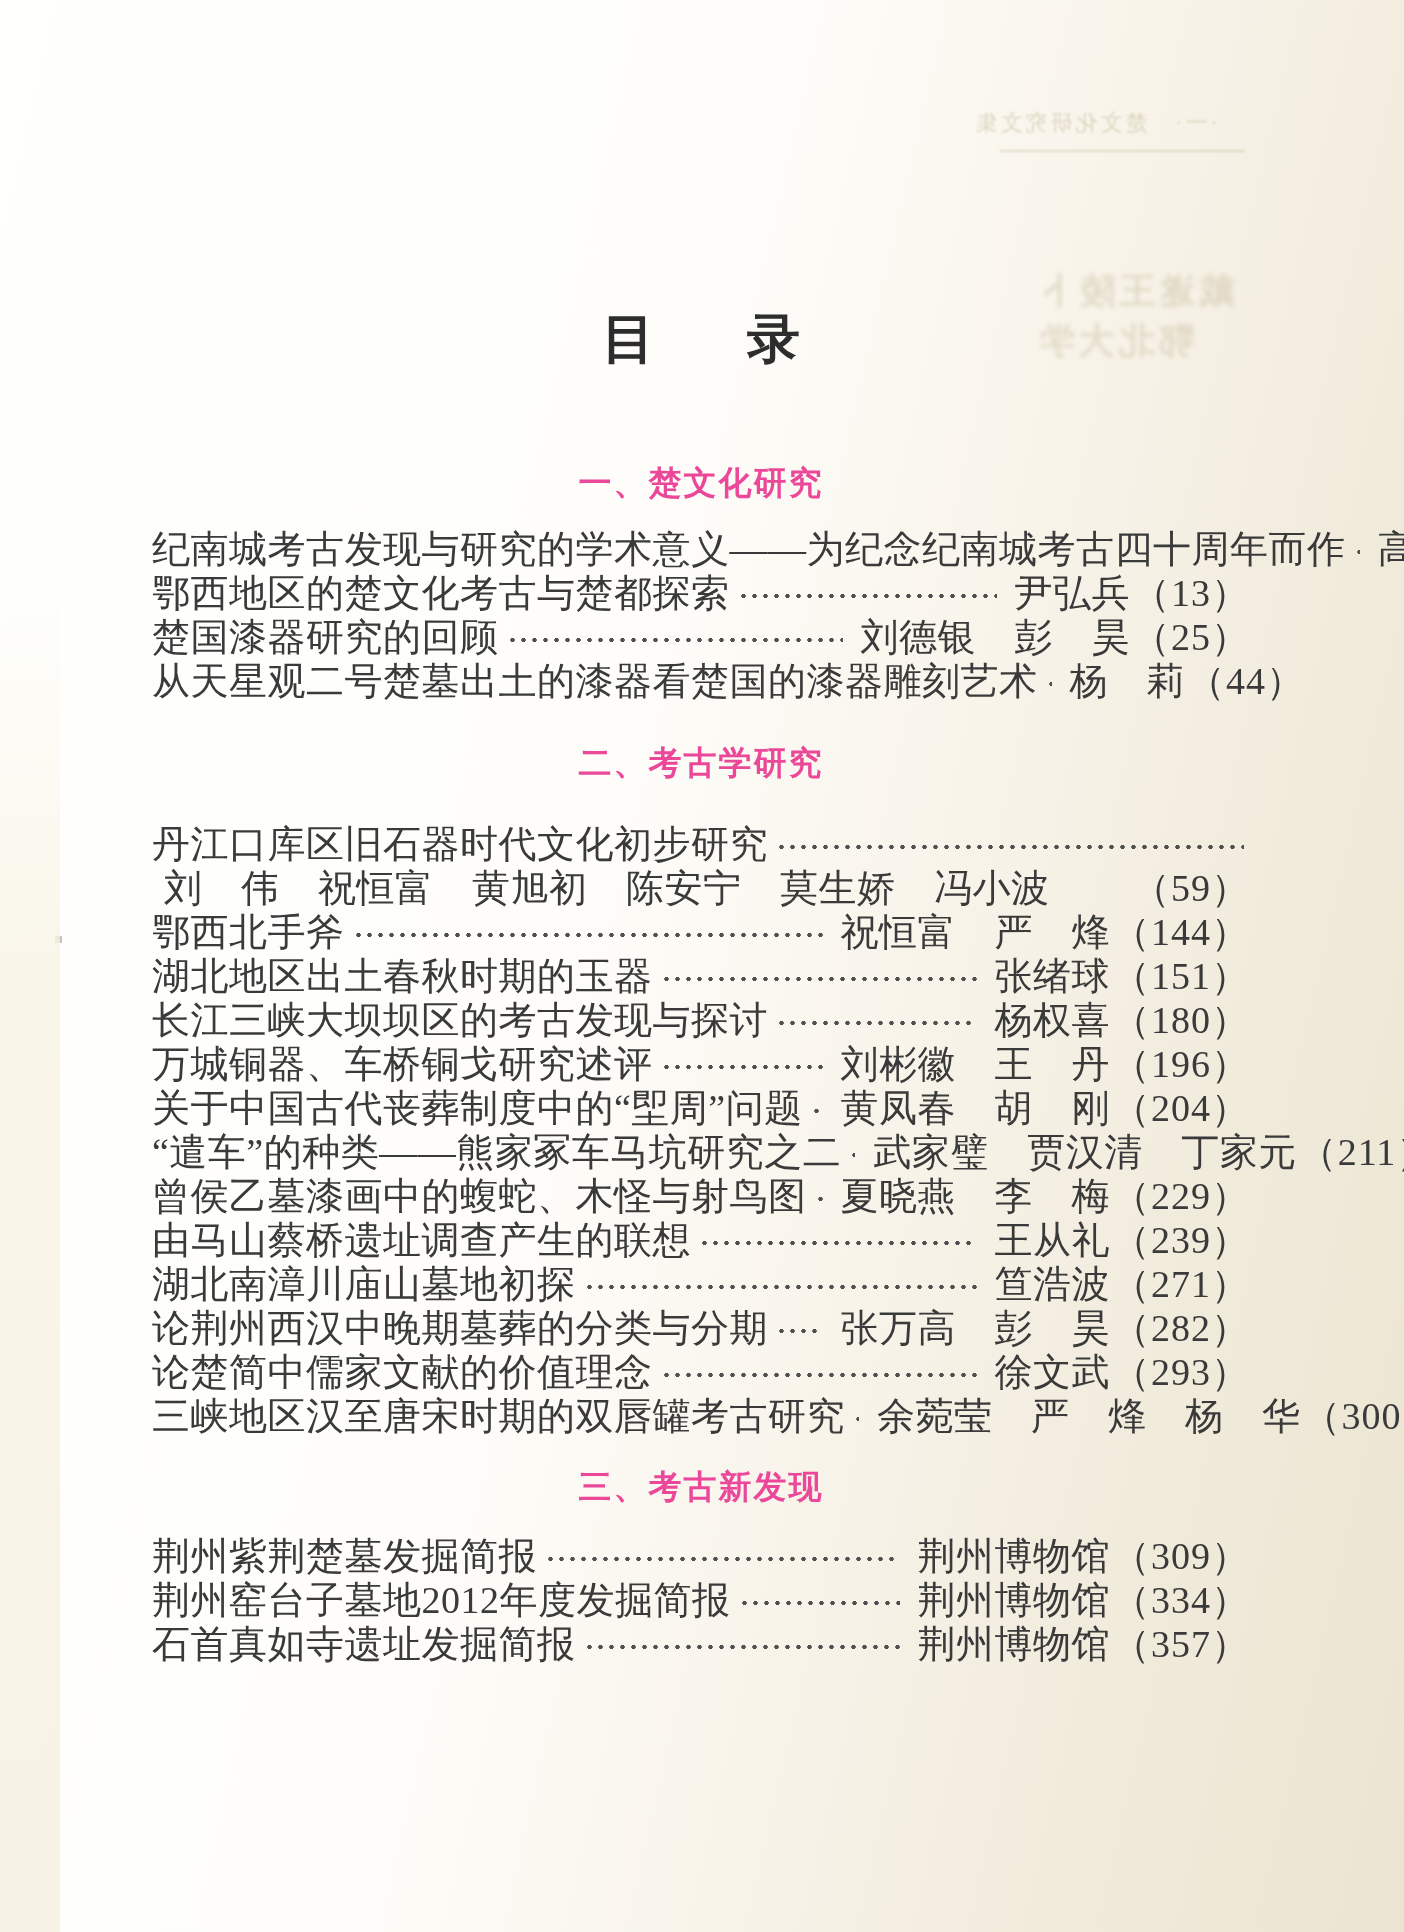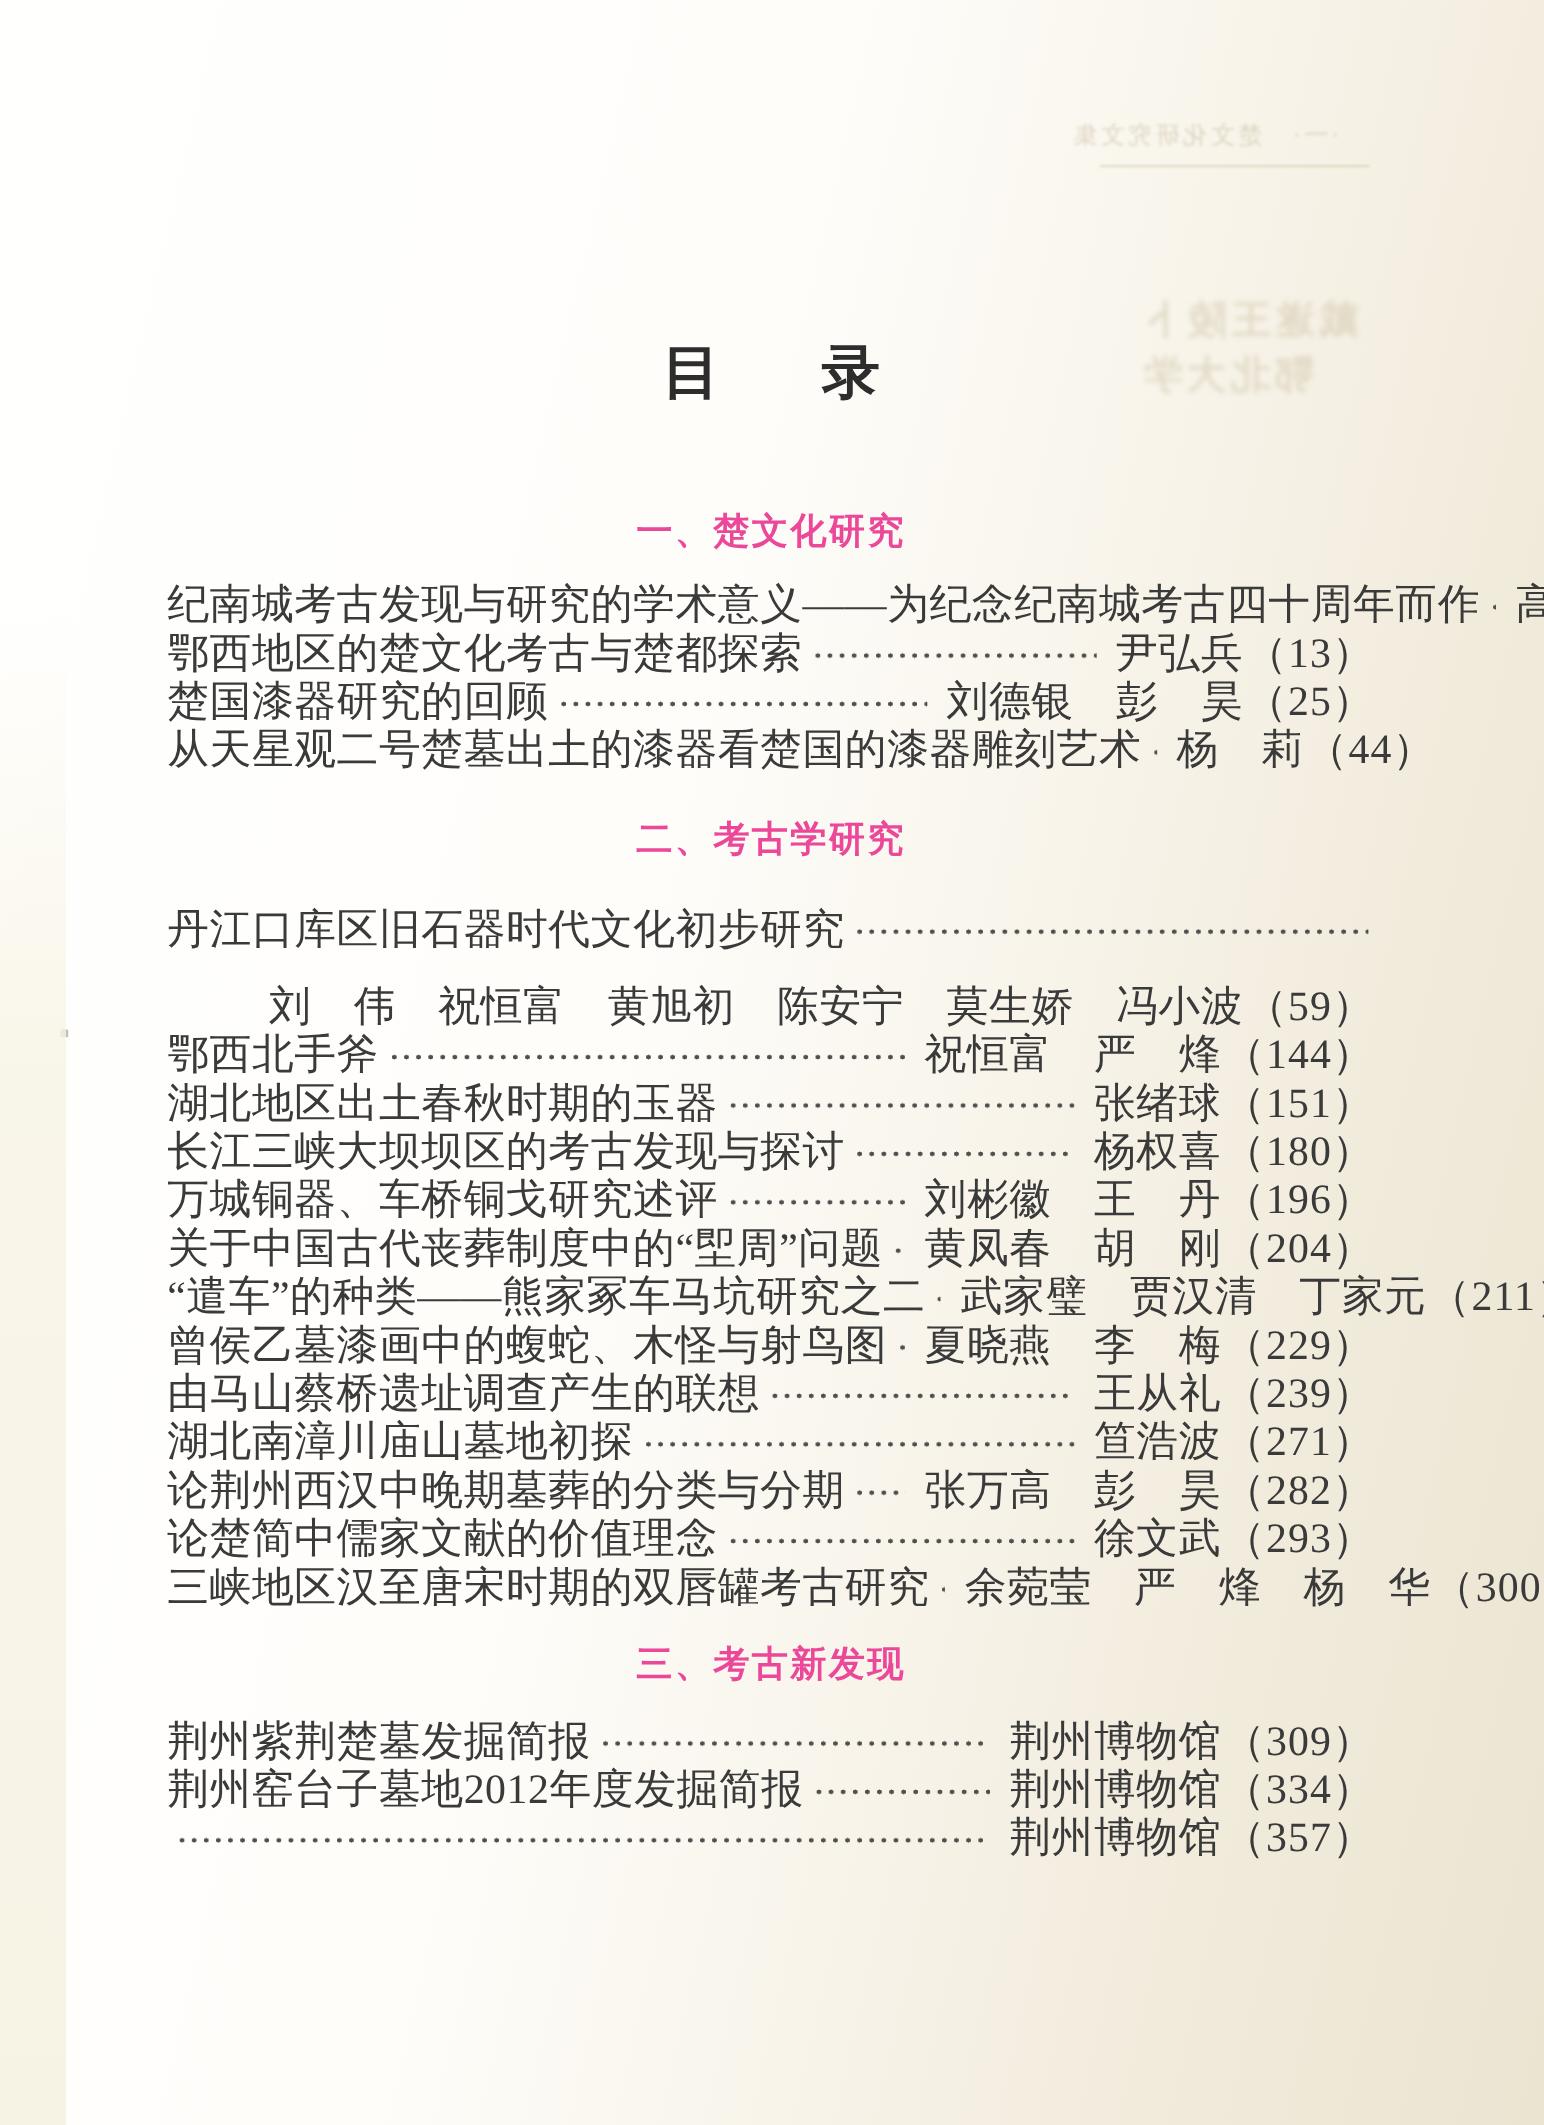--- a/index.html
+++ b/index.html
@@ -54,21 +54,21 @@
   .leader{
     flex:1 1 auto;min-width:8px;height:44px;margin:0 6px;
     background-image:radial-gradient(circle,#4f4f4f 2px,rgba(0,0,0,0) 2.3px);
     background-size:11px 12px;background-repeat:repeat-x;background-position:2px 60%;
   }
   .leader-fixed{flex:0 0 292px;}
   .entry-authors{flex:0 0 auto;margin-left:12px;letter-spacing:.5px;}
   .entry-page{flex:0 0 auto;margin-left:2px;letter-spacing:1px;}
   .row-preleader{padding-left:52px;}
   .row-preleader .entry-authors{margin-left:26px;}
-  .row-right{justify-content:flex-end;margin-top:26px;}
+  .row-right{justify-content:space-between;}
   
   .ghost{position:absolute;color:#c9bc9e;pointer-events:none;
     font-family:"Liberation Serif","DejaVu Serif",serif;}
   .ghost-header{
     left:945px;top:108px;width:300px;text-align:center;
     font-size:22px;opacity:.55;filter:blur(1.3px);transform:scaleX(-1);
     letter-spacing:3px;
   }
   .ghost-rule{
     position:absolute;left:1000px;top:150px;width:245px;height:2px;
@@ -217,19 +217,20 @@
           <span class="entry-authors">荆州博物馆</span>
           <span class="entry-page">（309）</span>
         </div>
         <div class="toc-row">
           <span class="entry-title">荆州窑台子墓地2012年度发掘简报</span>
           <div class="leader"></div>
           <span class="entry-authors">荆州博物馆</span>
           <span class="entry-page">（334）</span>
         </div>
         <div class="toc-row">
+          <span class="entry-title">石首真如寺遗址发掘简报</span>
           <div class="leader"></div>
           <span class="entry-authors">荆州博物馆</span>
           <span class="entry-page">（357）</span>
         </div>
       </div>
     </div>
 </div>
 
 </body></html>

